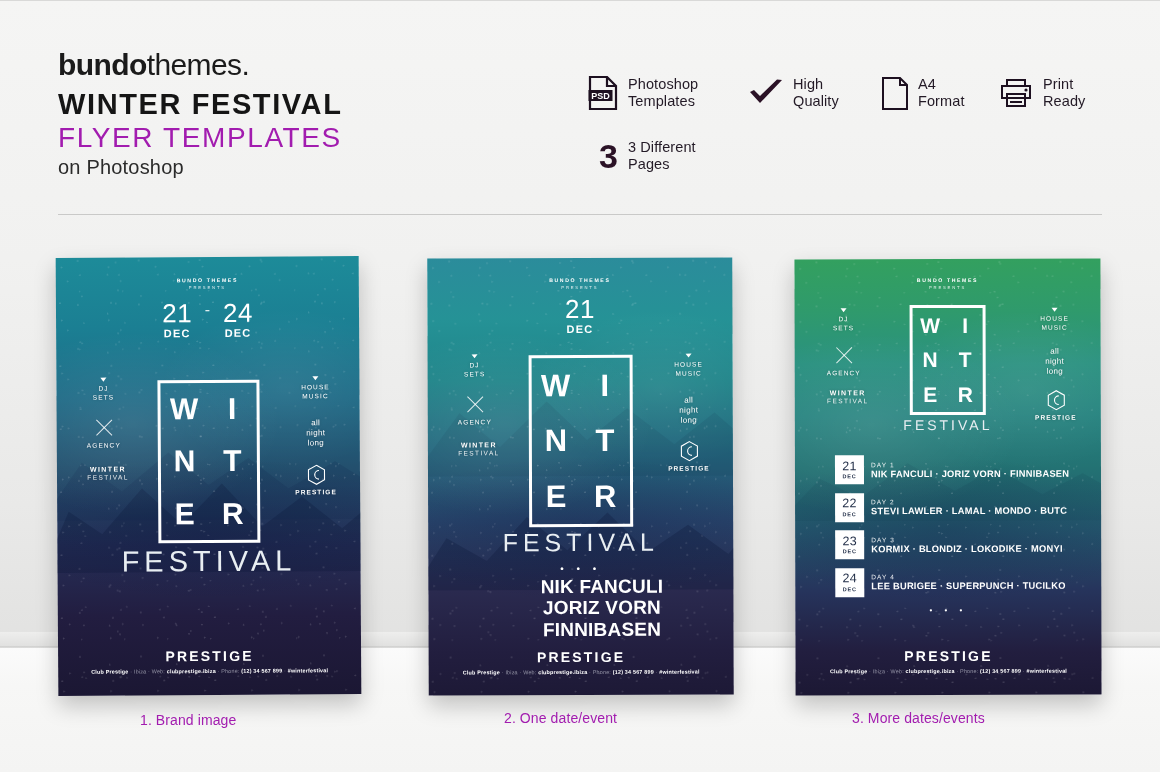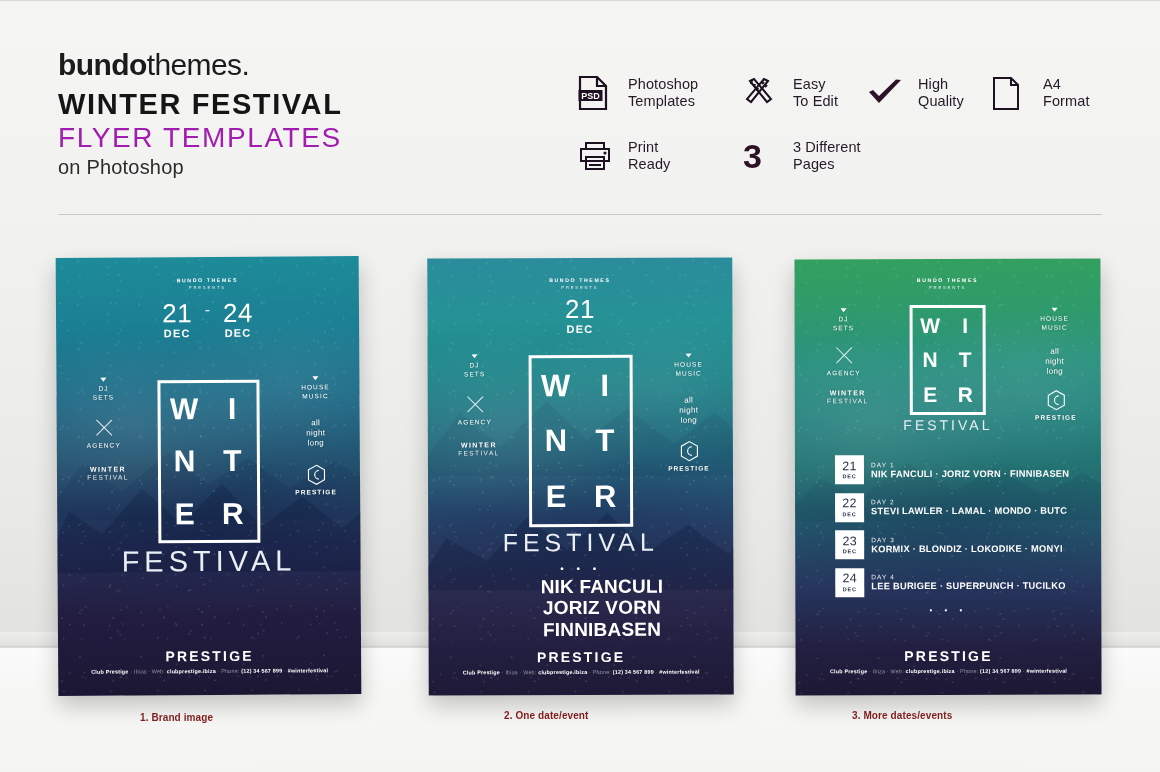--- a/index.html
+++ b/index.html
@@ -70,21 +70,21 @@
   #features {
     position:absolute; left:578px; top:62px; width:530px; height:125px;
     display:grid;
     grid-template-columns: 165px 125px 125px 115px;
     grid-template-rows: 1fr 1fr;
     column-gap:0px; row-gap:0px;
   }
   .feat { display:flex; align-items:center; gap:10px; }
   .feat .ficon {
     width:40px; height:40px; flex:0 0 40px;
-    display:flex; align-items:center; justify-content:flex-start;
+    display:flex; align-items:center; justify-content:flex-end;
     color:#1d1020;
   }
   .feat .flabel {
     font-size:14.5px; line-height:17px; color:#231a26; font-weight:400;
     letter-spacing:0.1px; white-space:nowrap;
   }
   .feat .flabel em { font-style:normal; display:block; }
   .big3 { font-size:34px; font-weight:700; color:#2b1226; line-height:1; }
 
   
@@ -231,21 +231,21 @@
   .prog-txt .day {
     font-size:6.5px; font-weight:400; letter-spacing:1.1px; opacity:0.9;
     margin-bottom:1px;
   }
   .prog-txt .names {
     font-size:9.3px; font-weight:700; letter-spacing:0.25px; white-space:nowrap;
   }
 
   
   .caption {
-    position:absolute; font-size:10px; color:#7f1d1d; font-weight:700;
+    position:absolute; font-size:14px; color:#a21caf; font-weight:400;
     letter-spacing:0.1px; white-space:nowrap;
   }
 </style>
 </head>
 <body>
 
 <div id="scene">
   <div class="wall"></div>
   <div class="wall-panel-line" style="top:0px"></div>
   <div class="skirting"></div>
@@ -272,36 +272,20 @@
             <rect x="0.5" y="14" width="24" height="11" fill="#1d1020"></rect>
             <text x="12.5" y="22.7" font-family="Liberation Sans, sans-serif" font-size="9" font-weight="700" fill="#fff" text-anchor="middle">PSD</text>
           </svg>
       </span>
       <span class="flabel">
         <em>Photoshop</em>
         <em>Templates</em>
       </span>
     </div>
 
-    <div class="feat">
-      <span class="ficon">
-        <svg width="32" height="32" viewBox="0 0 32 32">
-            <g fill="none" stroke="#1d1020" stroke-width="2">
-              <path d="M7 4l4-2 17 20-4 3z"></path>
-              <path d="M9 3l-1 4M12 7l-1 3M15 11l-1 3"></path>
-              <path d="M25 4l-4-2L4 22l4 3z"></path>
-              <path d="M21 5l-2 2M24 8l-2 2"></path>
-            </g>
-          </svg>
-      </span>
-      <span class="flabel">
-        <em>Easy</em>
-        <em>To Edit</em>
-      </span>
-    </div>
 
     <div class="feat">
       <span class="ficon">
         <svg width="34" height="28" viewBox="0 0 34 28">
             <path d="M1 13l10 11L33 1l-5-0.5L11 17 5 11z" fill="#2b1226"></path>
           </svg>
       </span>
       <span class="flabel">
         <em>High</em>
         <em>Quality</em>

